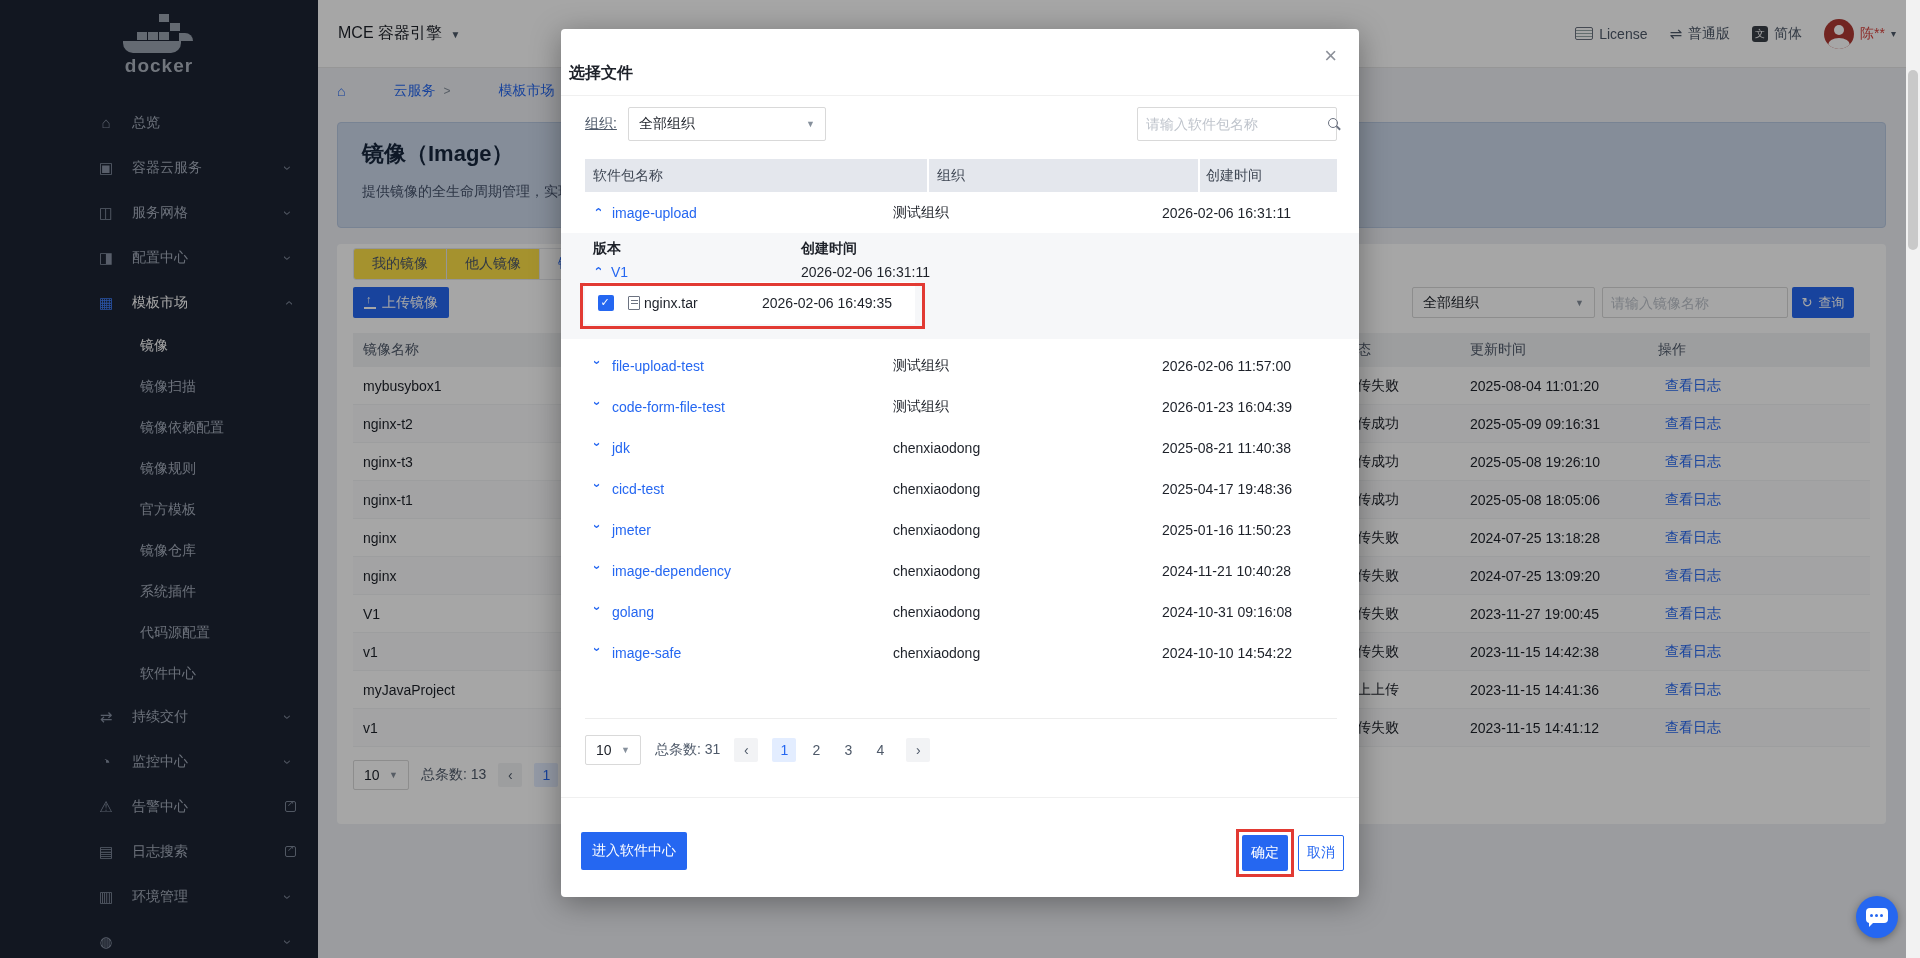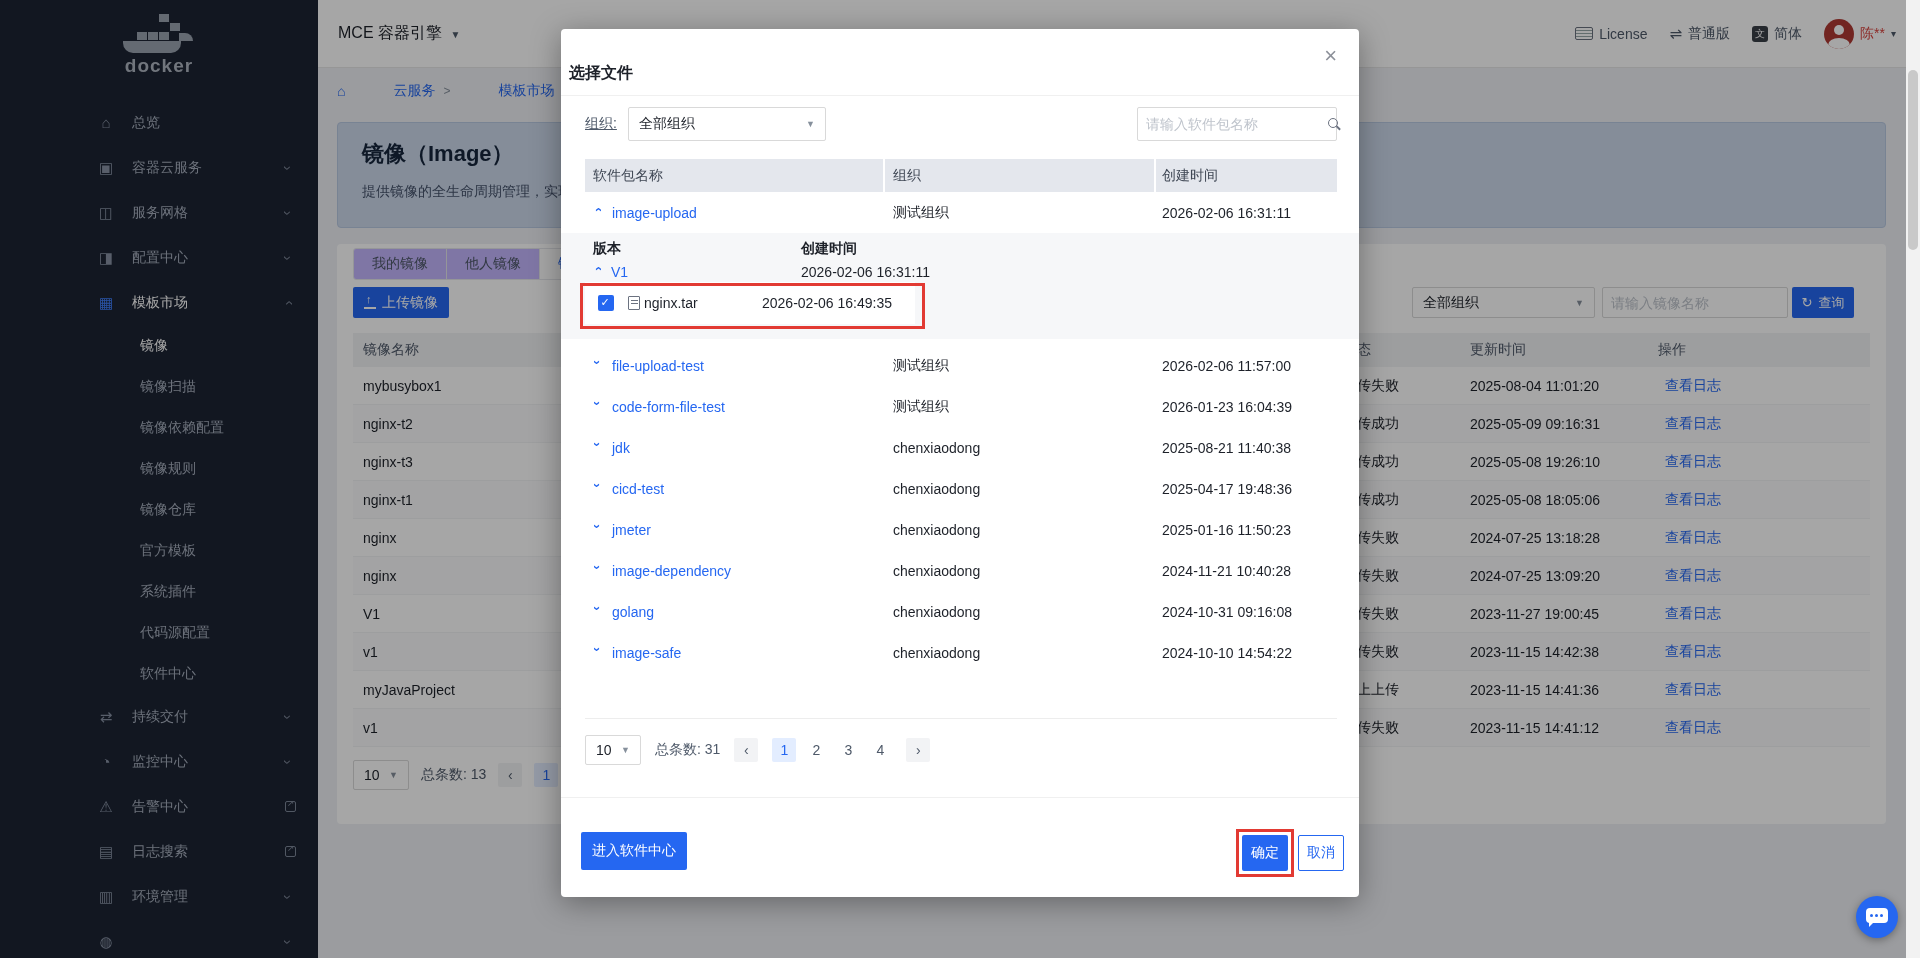--- a/index.html
+++ b/index.html
@@ -64,21 +64,21 @@
   .crumbs a { color:#2567f1; text-decoration:none;margin-left:40px; }
   .crumbs .sep { color:#86909c; font-size:12px; }
   .crumbs .cur { color:#4e5969; }
   .info-card { position:absolute; left:337px; top:122px; width:1549px; height:106px; background:#ccd9ec; border:1px solid #b9c9e2; border-radius:4px; padding:16px 24px; z-index:1; }
   .info-card h1 { font-size:22px; color:#16263c; margin-bottom:14px; }
   .info-card p { font-size:14px; color:#46536b; }
 
   
   .card { position:absolute; left:337px; top:244px; width:1549px; height:580px; background:#ffffff; border-radius:4px; z-index:1; }
   .tabs { position:absolute; left:16px; top:4px; display:flex; height:32px; border:1px solid #e5e6eb; border-radius:3px; overflow:hidden; }
-  .tab { padding:0 18px; display:flex; align-items:center; color:#4e5969; background:#c4b5fd; border-right:1px solid #e5e6eb; cursor:pointer; }
+  .tab { padding:0 18px; display:flex; align-items:center; color:#4e5969; background:#fde047; border-right:1px solid #e5e6eb; cursor:pointer; }
   .tab:last-child { border-right:none; }
   .tab.on { background:#ffffff; color:#2567f1; }
   .btn { display:inline-flex; align-items:center; justify-content:center; gap:6px; background:#2567f1; color:#fff; border:none; border-radius:2px; font-size:14px; cursor:pointer; font-family:inherit; }
   .upload-btn { position:absolute; left:16px; top:43px; width:96px; height:31px; }
   .up-ic { position:relative; width:12px; height:12px; border-bottom:2px solid #fff; }
   .up-ic::before { content:"↑"; position:absolute; left:2px; top:-4px; font-size:11px; }
   .flt { position:absolute; top:43px; height:31px; }
   .select { display:flex; align-items:center; justify-content:space-between; padding:0 10px; background:#fff; border:1px solid #d9d9d9; border-radius:2px; color:#1d2129; cursor:pointer; }
   .select .scaret { font-size:9px; color:#86909c; }
   .org-flt { left:1075px; width:183px; }
@@ -123,21 +123,21 @@
   .m-title { position:absolute; left:8px; top:22px; font-size:16px; font-weight:bold; color:#1d2129;margin-top:12px; }
   .m-close { position:absolute; right:22px; top:14px; font-size:22px; color:#8c9099; cursor:pointer; }
   .m-div1 { position:absolute; left:0; top:66px; width:798px; border-top:1px solid #f0f0f0; }
   .m-filter { position:absolute; left:24px; top:78px; width:752px; height:34px; }
   .m-orglabel { position:absolute; left:0; top:8px; color:#4e5969;text-decoration:underline; }
   .m-orgsel { position:absolute; left:43px; top:0; width:198px; height:34px; }
   .m-search { position:absolute; right:0; top:0; width:200px; height:34px; }
 
   .m-thead { position:absolute; left:24px; top:130px; width:752px; height:33px; display:flex; }
   .m-th { background:#e4e7ed; color:#3f4754; display:flex; align-items:center; }
-  .m-th1 { width:298px; padding-left:8px; margin-right:2px; }
+  .m-th1 { width:342px; padding-left:8px; margin-right:2px; }
   .m-th2 { width:269px; padding-left:8px; margin-right:2px; }
   .m-th3 { flex:1; padding-left:6px; }
   .m-row { position:absolute; left:24px; width:752px; height:41px; display:flex; align-items:center; }
   .m-c1 { width:300px; padding-left:8px; display:flex; align-items:center; gap:7px; }
   .m-c2 { width:271px; padding-left:8px; }
   .m-c3 { flex:1; padding-left:6px; }
   .rowchev { position:relative; width:12px; height:12px; flex:0 0 12px; }
   .rowchev::before { content:"›"; position:absolute; left:2px; top:-5px; font-size:13px; font-weight:bold; color:#2567f1; }
   .rowchev[data-chev="down"]::before { transform:rotate(90deg); }
   .rowchev[data-chev="up"]::before { transform:rotate(-90deg); }
@@ -232,26 +232,26 @@
           <span class="lbl">镜像依赖配置</span>
 
         </div>
         <div class="side-item sub">
 
           <span class="lbl">镜像规则</span>
 
         </div>
         <div class="side-item sub">
 
+          <span class="lbl">官方模板</span>
+
+        </div>
+        <div class="side-item sub">
+
           <span class="lbl">镜像仓库</span>
-
-        </div>
-        <div class="side-item sub">
-
-          <span class="lbl">官方模板</span>
 
         </div>
         <div class="side-item sub">
 
           <span class="lbl">系统插件</span>
 
         </div>
         <div class="side-item sub">
 
           <span class="lbl">代码源配置</span>

